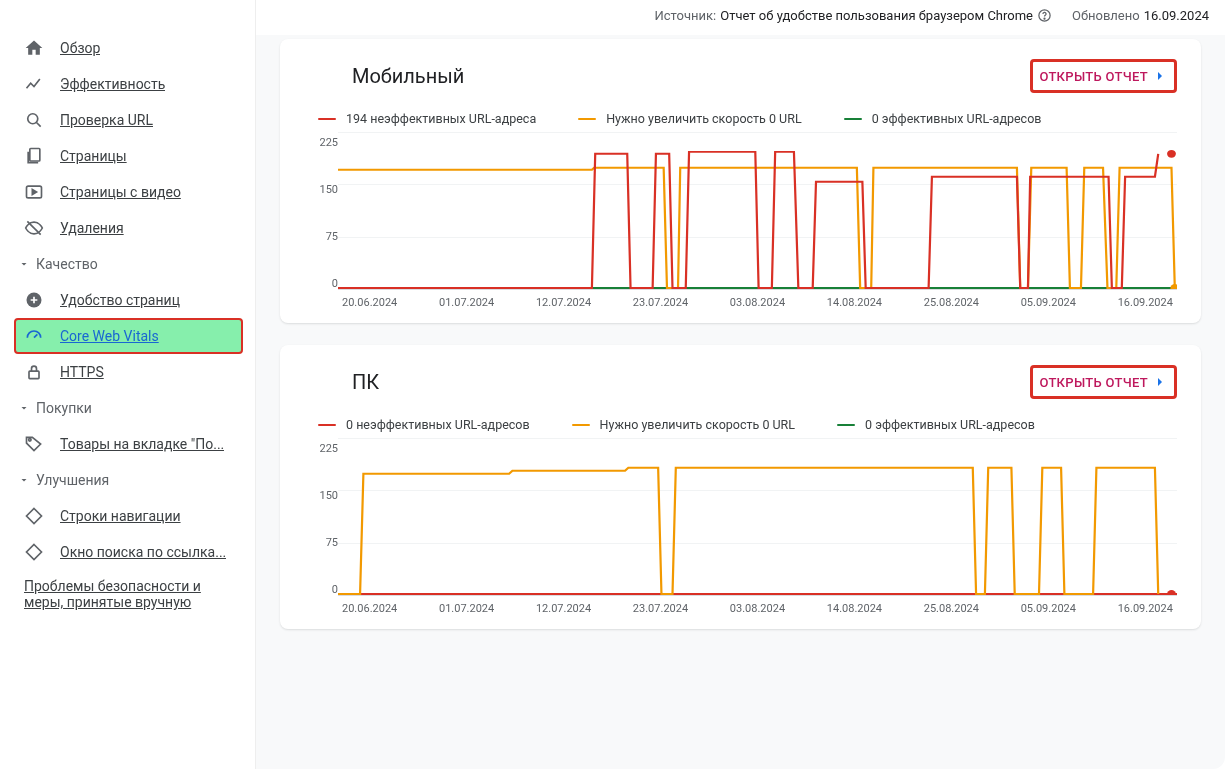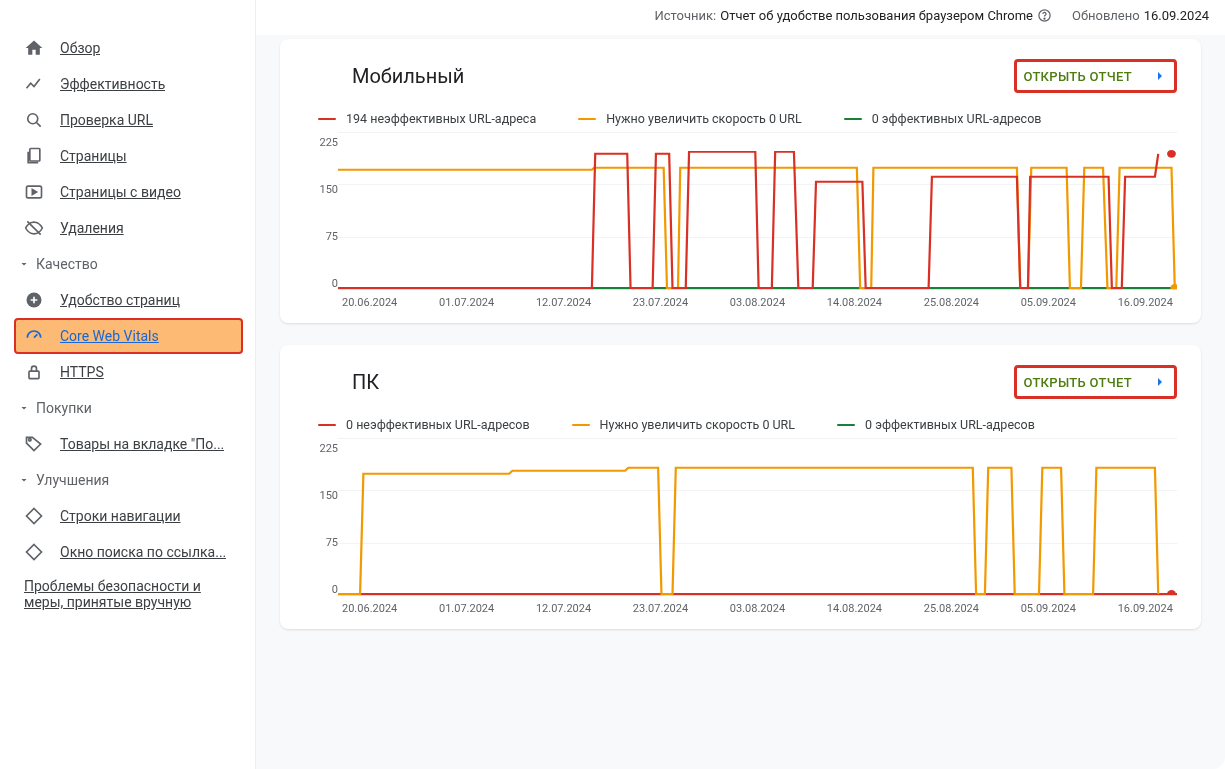--- a/index.html
+++ b/index.html
@@ -2,36 +2,36 @@
 <html><head>
 <meta charset="utf-8">
 <style>
   * { box-sizing: border-box; margin: 0; padding: 0; }
   body { font-family: Roboto, Arial, sans-serif; background: #fff; color: #3c4043; width: 1225px; height: 769px; overflow: hidden; border-radius: 12px; }
   .wrapper { display: flex; width: 100%; height: 100%; }
   .sidebar { width: 256px; padding: 8px 0 8px 0; border-right: 1px solid #eee; overflow-y: auto; }
   .nav-item { display: flex; align-items: center; gap: 16px; height: 36px; padding: 0 12px 0 24px; font-size: 14px; color: #3c4043; cursor: pointer; border-radius: 0 18px 18px 0; margin-right: 12px; text-decoration: underline; }
   .nav-item .icon { width: 20px; height: 20px; display: flex; align-items: center; justify-content: center; color: #5f6368; flex-shrink: 0; }
   .nav-item .icon svg { width: 20px; height: 20px; }
-  .nav-item.active { background: #fdba74; color: #1967d2; border: 2px solid #d93025; border-radius: 4px; margin-left:14px; padding-left:8px;}
+  .nav-item.active { background: #86efac; color: #1967d2; border: 2px solid #d93025; border-radius: 4px; margin-left:14px; padding-left:8px;}
   .nav-item.active .icon { color: #1967d2; }
   .section-header { display: flex; align-items: center; gap: 6px; height: 36px; padding: 0 16px 0 18px; font-size: 14px; color: #5f6368; cursor: pointer; }
   .chev { width: 12px; height: 12px; }
   .main { flex: 1; display: flex; flex-direction: column; background: #fff; }
   .header-row { padding: 8px 16px 12px 16px; font-size: 13px; color: #5f6368; text-align: right; display:flex; justify-content:flex-end; align-items:center; gap:4px;}
   .header-row .src-label { color:#5f6368; }
   .header-row .src-val { color:#202124; }
   .header-row .help-icon { width:15px; height:15px; }
   .header-row .upd-label { color:#5f6368; margin-left:16px;}
   .header-row .upd-date { color:#202124;}
   .content { flex: 1; padding: 4px 24px 0 24px; background: #f8f9fa; overflow-y: auto; }
   .card { background: #fff; border-radius: 8px; padding: 20px 24px 14px 24px; margin-bottom: 22px; box-shadow: 0 1px 2px rgba(60,64,67,0.15); }
   .card-head { display: flex; justify-content: space-between; align-items: center; margin-bottom: 18px; margin-left: 48px; }
   .card-title { font-size: 20px; color: #202124; font-weight: 400; }
-  .open-report { display: flex; align-items: center; gap: 20px; color: #4d7c0f; font-size: 13px; font-weight: 500; letter-spacing: .3px; cursor: pointer; border: 3px solid #d93025; padding: 6px 6px; border-radius: 4px;}
+  .open-report { display: flex; align-items: center; gap: 4px; color: #be185d; font-size: 13px; font-weight: 500; letter-spacing: .3px; cursor: pointer; border: 3px solid #d93025; padding: 6px 6px; border-radius: 4px;}
   .open-report svg { width: 16px; height: 16px; }
   .legend { display: flex; gap: 42px; margin: 8px 0 6px 14px; }
   .lg { display: flex; align-items: center; gap: 10px; font-size: 12.5px; color: #3c4043; }
   .lg .dash { width: 18px; height: 2px; border-radius:1px; }
   .dash.red { background: #d93025; }
   .dash.orange { background: #f29900; }
   .dash.green { background: #188038; }
   .chart-wrap { display: flex; }
   .yaxis { display: flex; flex-direction: column; justify-content: space-between; align-items: flex-end; width: 34px; height: 158px; font-size: 11px; color: #5f6368; padding-top:4px;}
   .plot-col { flex: 1; }

